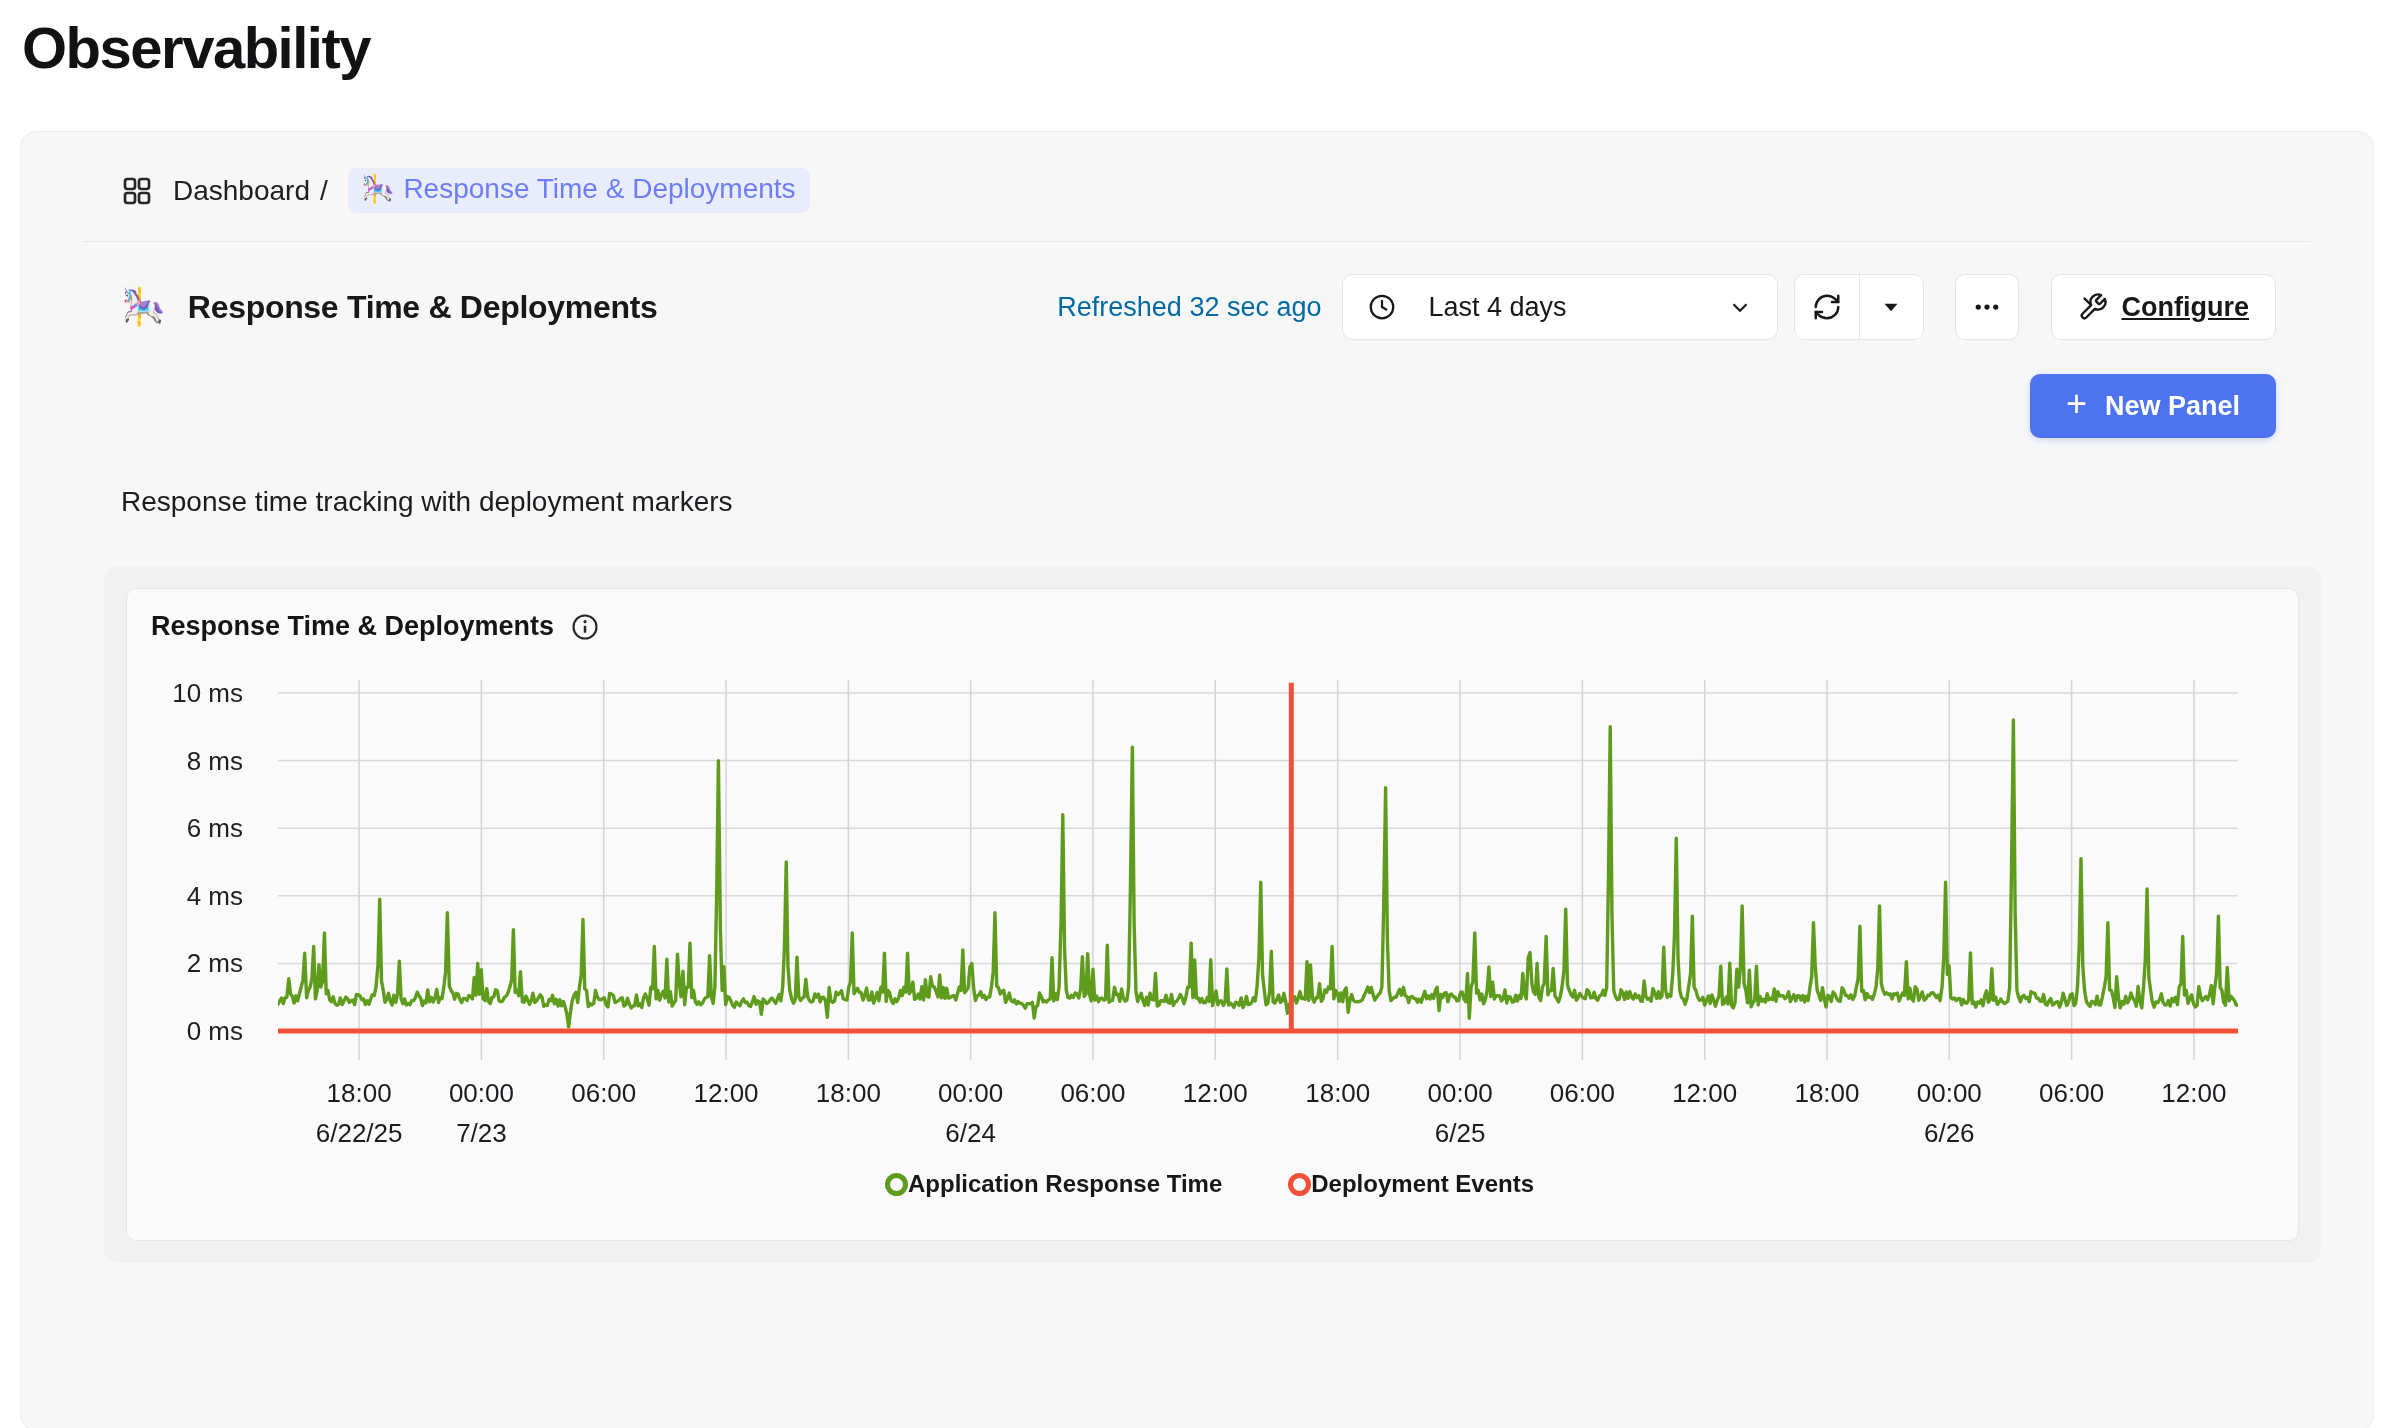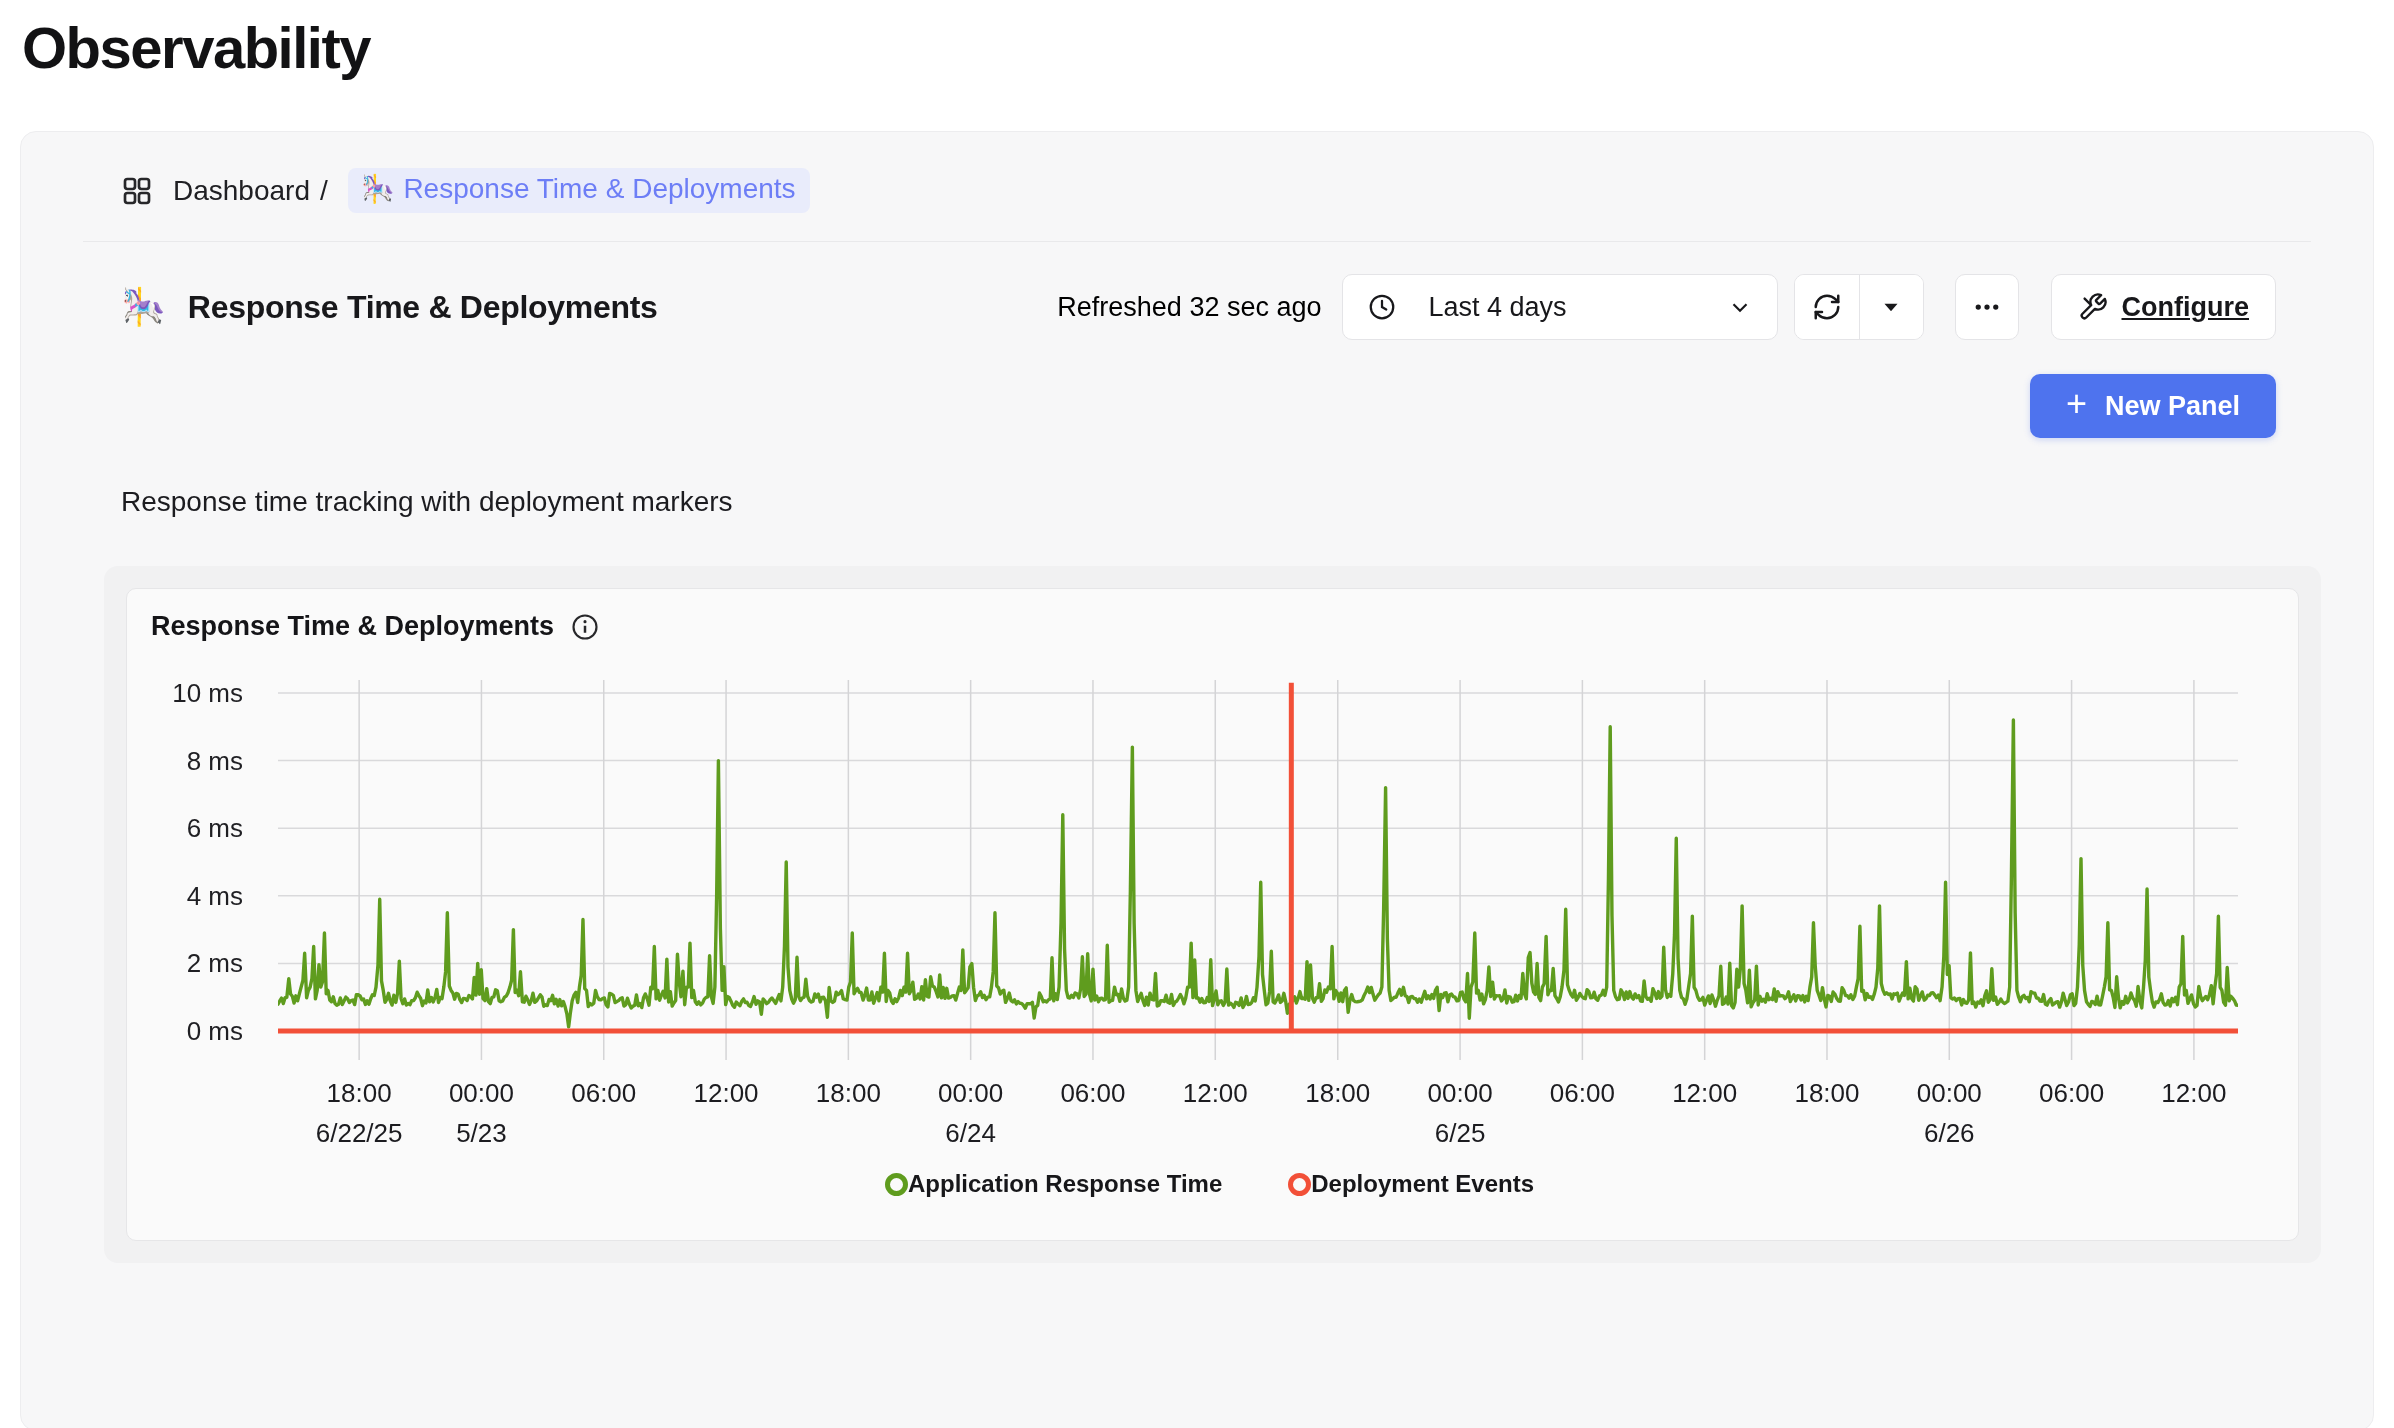--- a/index.html
+++ b/index.html
@@ -29,21 +29,21 @@
     color:#6d7ef6; border-radius:8px; padding:5px 14px 8px; cursor:pointer; }
   .bc-emoji { font-size:27px; }
   .divider { height:1px; background:#e9e9eb; margin:28px 62px 0; }
   
   .header-row { display:flex; justify-content:space-between; align-items:center;
     margin:32px 97px 0 100px; }
   .header-left { display:flex; align-items:center; gap:22px; }
   .hdr-emoji { font-size:36px; }
   h2.dash-title { font-size:32px; font-weight:700; margin:0; color:#18181b; letter-spacing:-0.3px; }
   .controls { display:flex; align-items:center; gap:16px; }
-  .refreshed { font-size:27px; color:#000000; margin-right:4px; }
+  .refreshed { font-size:27px; color:#0369a1; margin-right:4px; }
   .ctl { background:#fff; border:1px solid #e4e4e7; border-radius:10px; height:66px;
     display:inline-flex; align-items:center; font-size:27px; color:#18181b;
     font-family:inherit; cursor:pointer; }
   .ctl svg { flex:none; }
   .dropdown { width:436px; padding:0 24px; gap:32px; }
   .dropdown .dd-label { flex:1; text-align:left; }
   .split { display:inline-flex; border:1px solid #e4e4e7; border-radius:10px;
     background:#fff; height:66px; overflow:hidden; }
   .split button { background:#fff; border:none; width:64px; height:100%;
     display:inline-flex; align-items:center; justify-content:center; cursor:pointer; }
@@ -224,21 +224,21 @@
               <line x1="517" x2="517" y1="351" y2="2.8600000000000136" stroke="#f25038" stroke-width="5" vector-effect="non-scaling-stroke"></line>
             </svg>
         </div>
         <div class="x-labels" id="xlabels">
             <div class="xtick" style="left: 4.14%;">
               <div class="time">18:00</div>
               <div class="date">6/22/25</div>
             </div>
             <div class="xtick" style="left: 10.38%;">
               <div class="time">00:00</div>
-              <div class="date">5/23</div>
+              <div class="date">7/23</div>
             </div>
             <div class="xtick" style="left: 16.62%;">
               <div class="time">06:00</div>
             </div>
             <div class="xtick" style="left: 22.86%;">
               <div class="time">12:00</div>
             </div>
             <div class="xtick" style="left: 29.1%;">
               <div class="time">18:00</div>
             </div>

